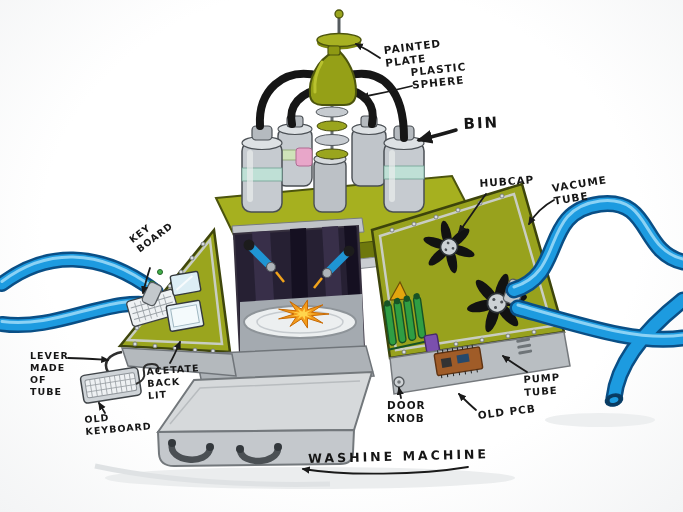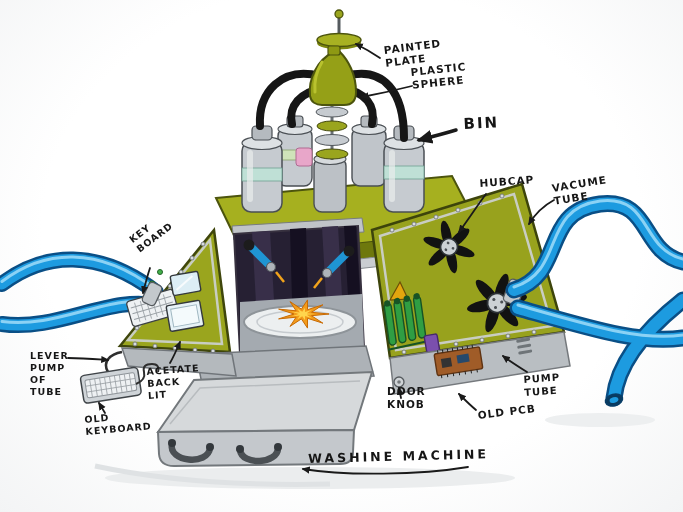--- a/index.html
+++ b/index.html
@@ -16,21 +16,21 @@
   }
   .lp-plate{left:383px;top:44px;transform:rotate(-7deg);}
   .lp-sphere{left:410px;top:66px;transform:rotate(-6deg);}
   .lp-bin{left:463px;top:115px;font-size:15px;font-weight:700;letter-spacing:2px;transform:rotate(-3deg);}
   .lp-hubcap{left:479px;top:177px;transform:rotate(-4deg);}
   .lp-vacume{left:551px;top:182px;transform:rotate(-9deg);}
   .lp-keyboard{left:127px;top:236px;transform:rotate(-37deg);font-size:9.5px;}
   .lp-lever{left:30px;top:350px;font-size:9.5px;}
   .lp-acetate{left:146px;top:366px;font-size:9.5px;transform:rotate(-4deg);}
   .lp-oldkb{left:84px;top:414px;font-size:9.5px;transform:rotate(-5deg);}
-  .lp-doorknob{left:387px;top:385px;}
+  .lp-doorknob{left:387px;top:399px;}
   .lp-pump{left:523px;top:374px;transform:rotate(-4deg);font-size:10px;}
   .lp-pcb{left:477px;top:409px;transform:rotate(-7deg);}
   .lp-wash{left:308px;top:451px;font-size:12.5px;letter-spacing:3px;transform:rotate(-1.5deg);}
 </style>
 </head>
 <body>
 
 <div class="stage">
 
 <svg class="sketch" width="683" height="512" viewBox="0 0 683 512">
@@ -326,21 +326,21 @@
 PLATE</div>
 <div class="lbl lp-sphere">PLASTIC
 SPHERE</div>
 <div class="lbl lp-bin">BIN</div>
 <div class="lbl lp-hubcap">HUBCAP</div>
 <div class="lbl lp-vacume">VACUME
 TUBE</div>
 <div class="lbl lp-keyboard">KEY
 BOARD</div>
 <div class="lbl lp-lever">LEVER
-PUMP
+MADE
 OF
 TUBE</div>
 <div class="lbl lp-acetate">ACETATE
 BACK
 LIT</div>
 <div class="lbl lp-oldkb">OLD
 KEYBOARD</div>
 <div class="lbl lp-doorknob">DOOR
 KNOB</div>
 <div class="lbl lp-pump">PUMP

